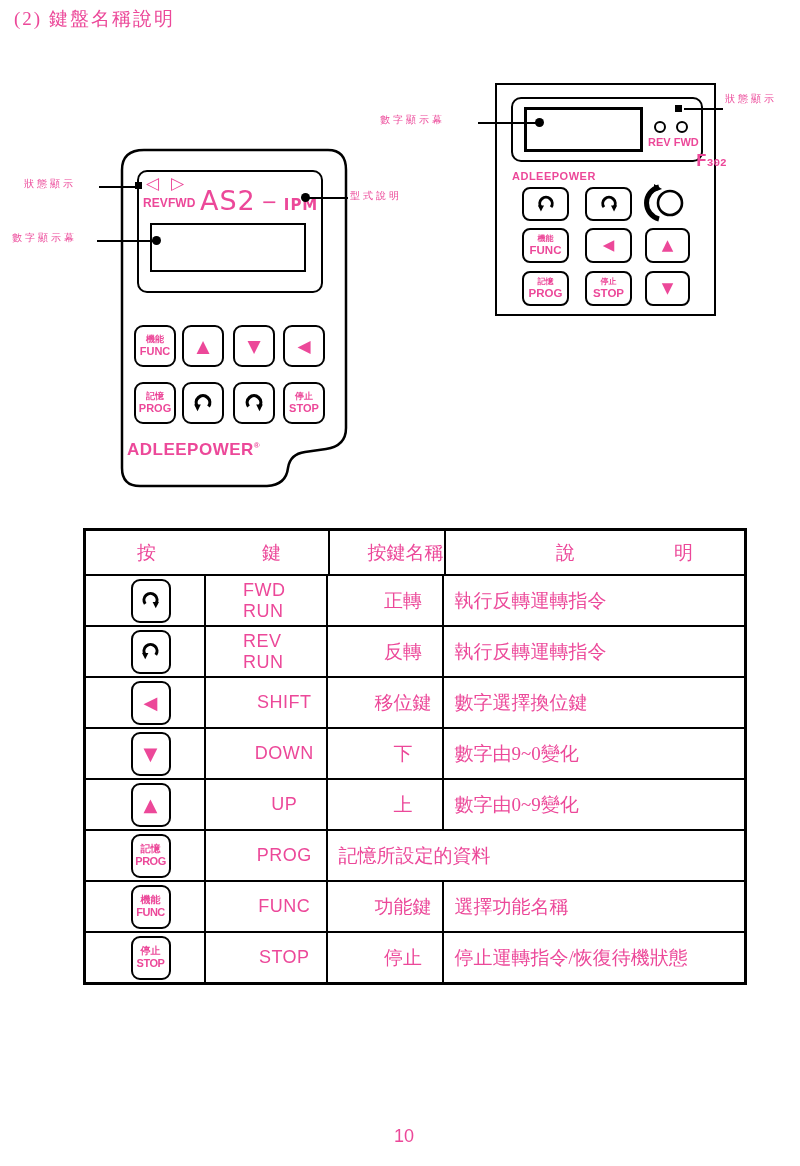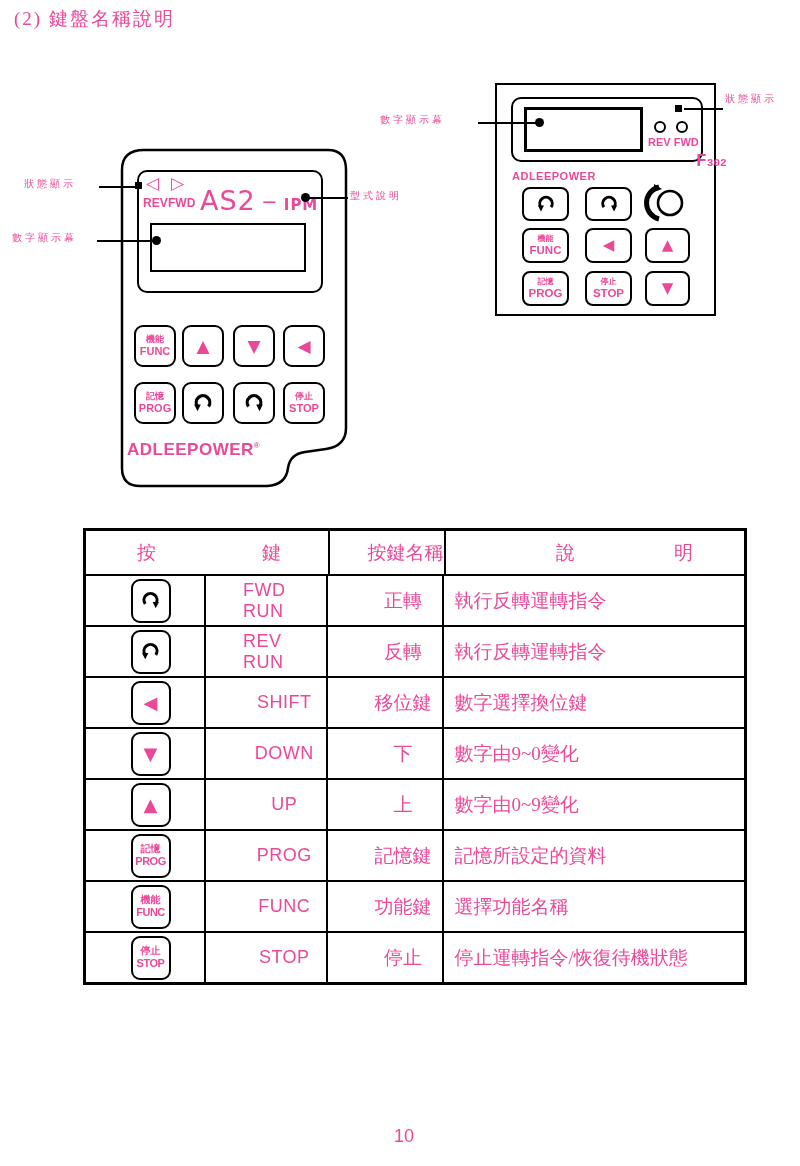--- a/index.html
+++ b/index.html
@@ -291,21 +291,20 @@
     </div>
 
     <div class="tr">
       <div class="td c1a b-r">
         <span class="tkey">
           <span class="cn">記憶</span>
           <span class="en">PROG</span>
         </span>
       </div>
       <div class="td c1b b-r">PROG</div>
-      <div class="td c2 b-r">記憶鍵</div>
       <div class="td c3">記憶所設定的資料</div>
     </div>
 
     <div class="tr">
       <div class="td c1a b-r">
         <span class="tkey">
           <span class="cn">機能</span>
           <span class="en">FUNC</span>
         </span>
       </div>

